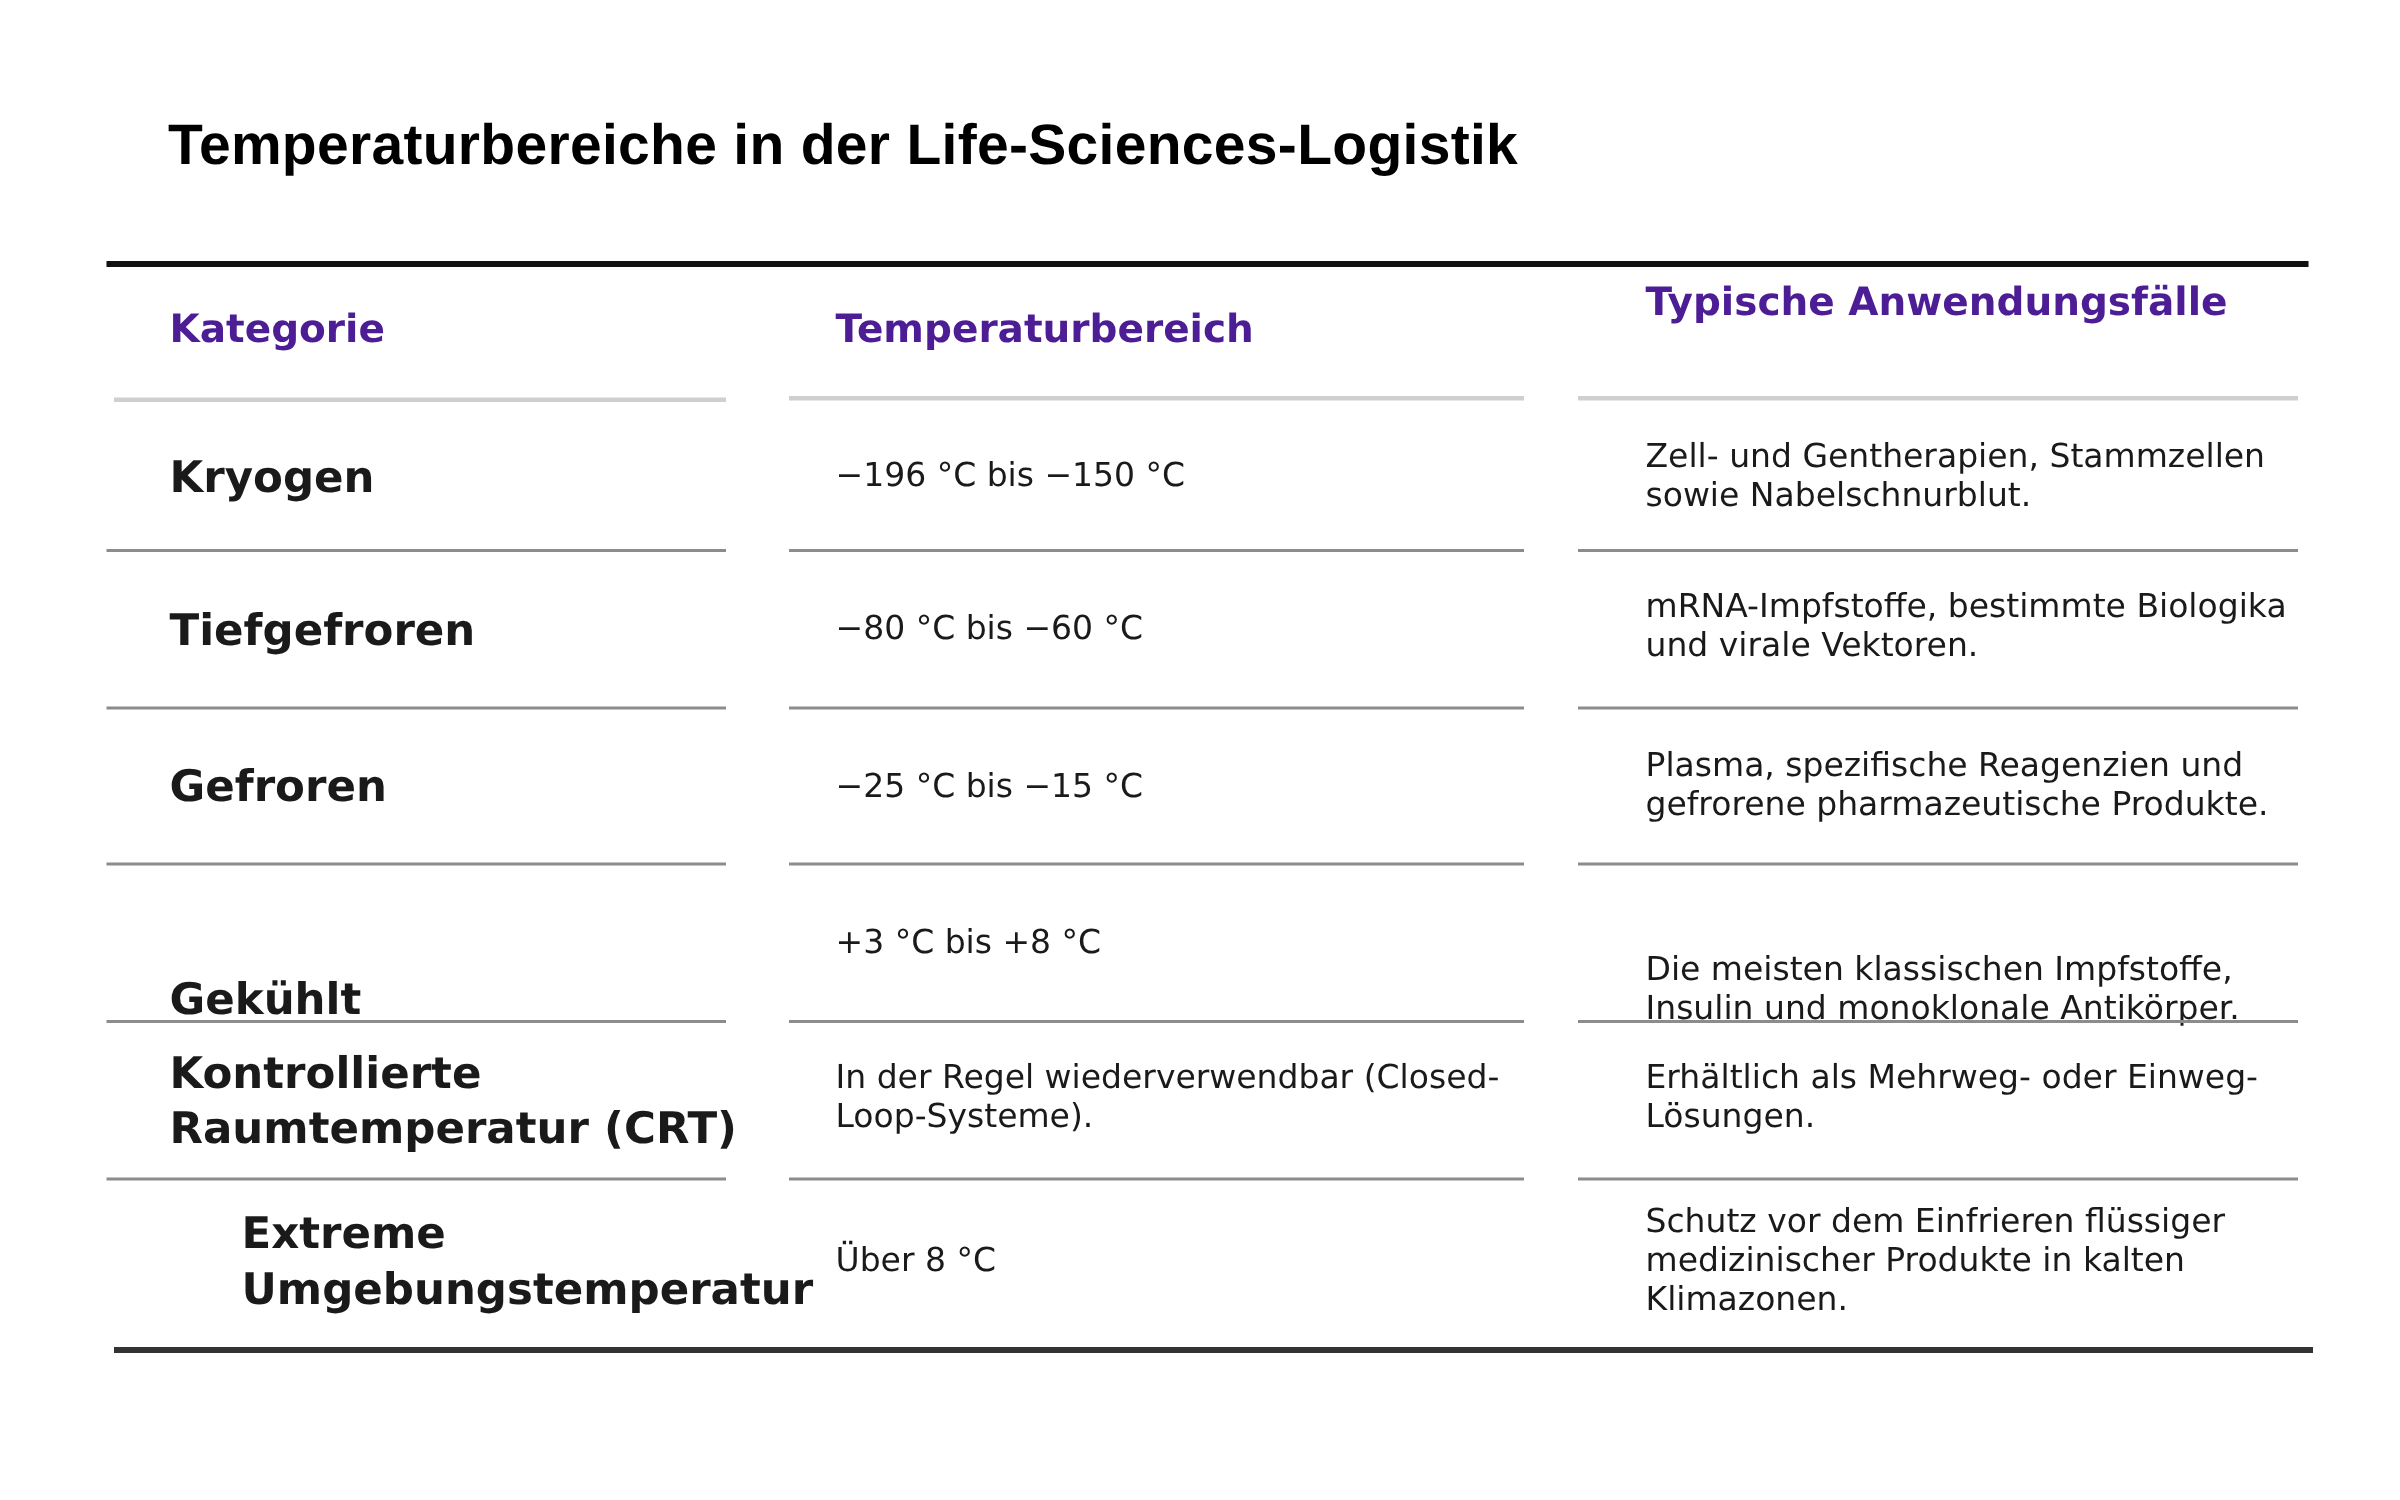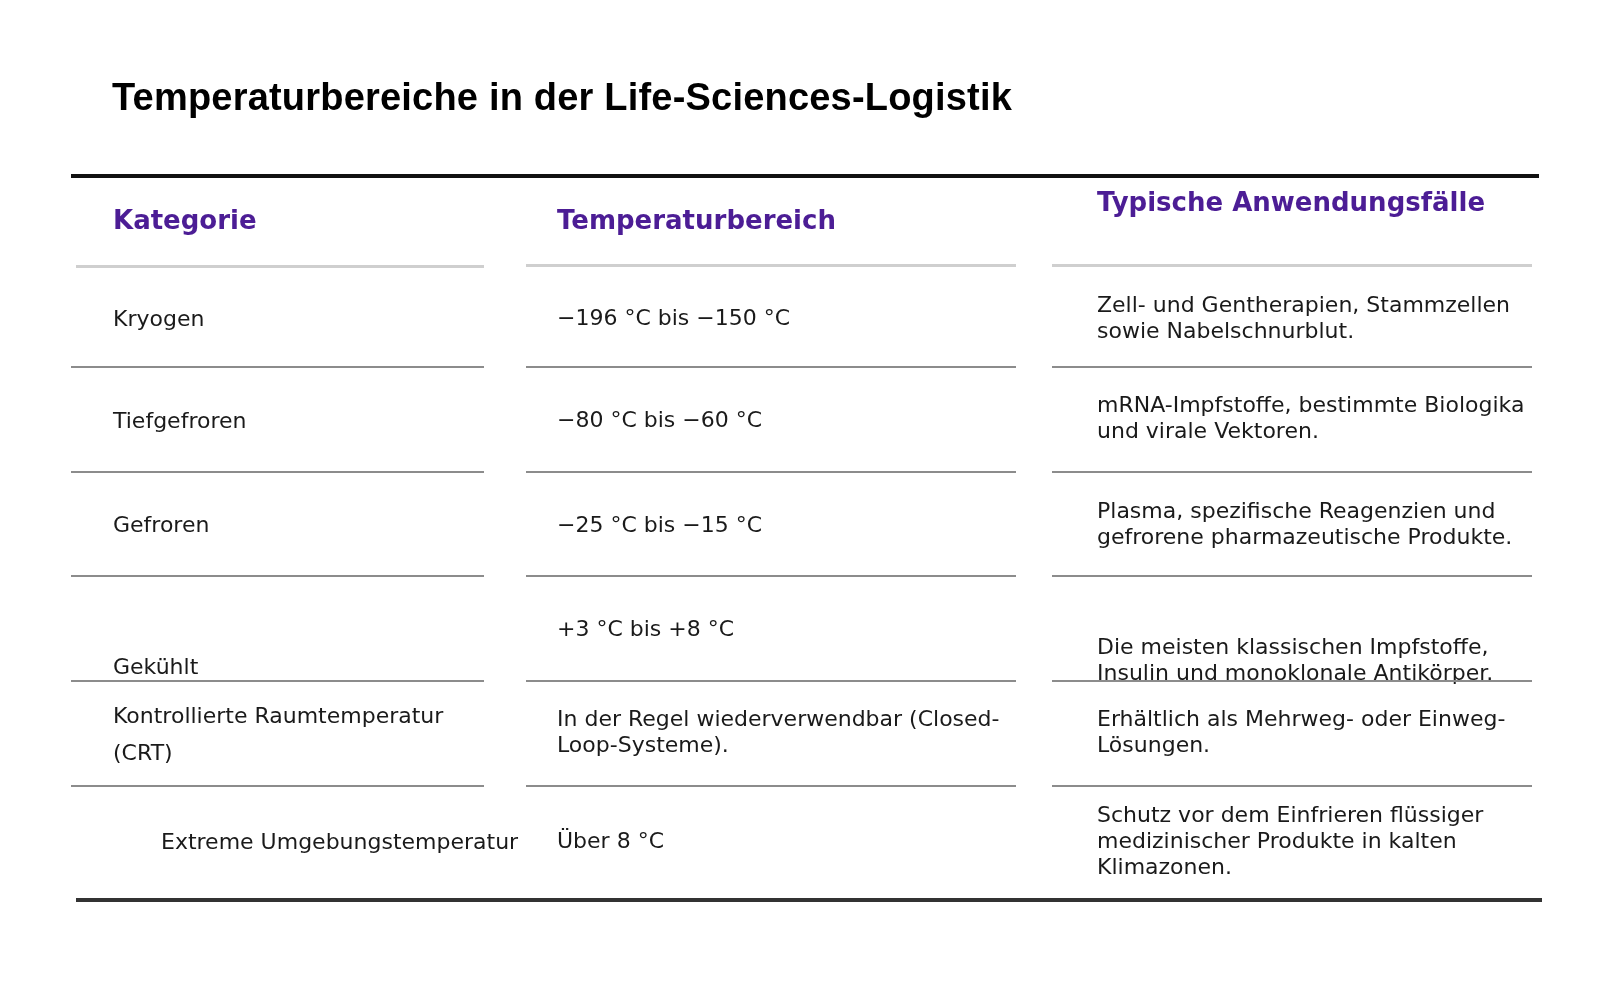--- a/index.html
+++ b/index.html
@@ -65,23 +65,24 @@
       color: #4c1d95;
       white-space: nowrap;
       text-align: center;
     }
     .body-cell {
       font-size: 22px;
       line-height: 26px;
       color: #1a1a1a;
     }
     .cat-cell {
-      font-size: 22px;
+      font-size: 29px;
       line-height: 37px;
       color: #1a1a1a;
+      font-weight: bold;
     }
     .col1 { left: 113px; width: 380px; }
     .col2 { left: 557px; width: 460px; }
     .col3 { left: 1097px; width: 450px; }
   </style>
 </head>
 <body>
 
 <h1 class="title">Temperaturbereiche in der Life-Sciences-Logistik</h1>
 

